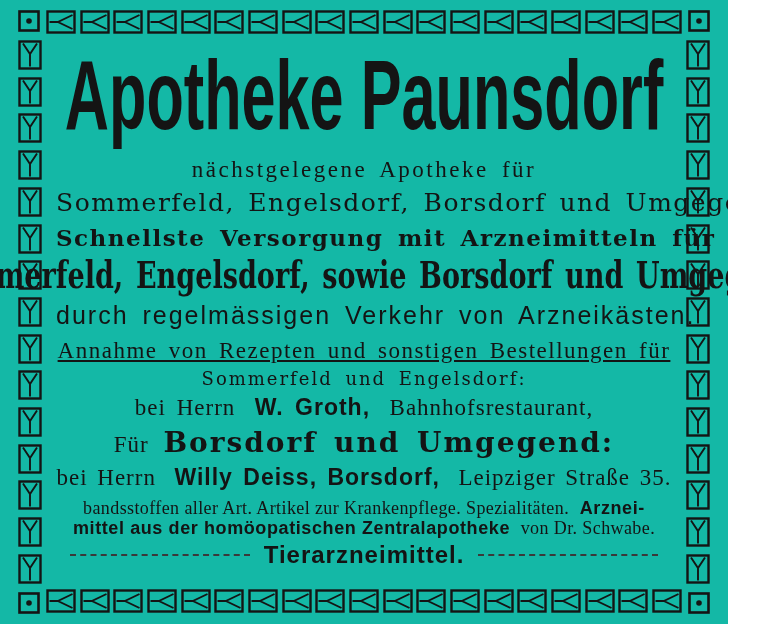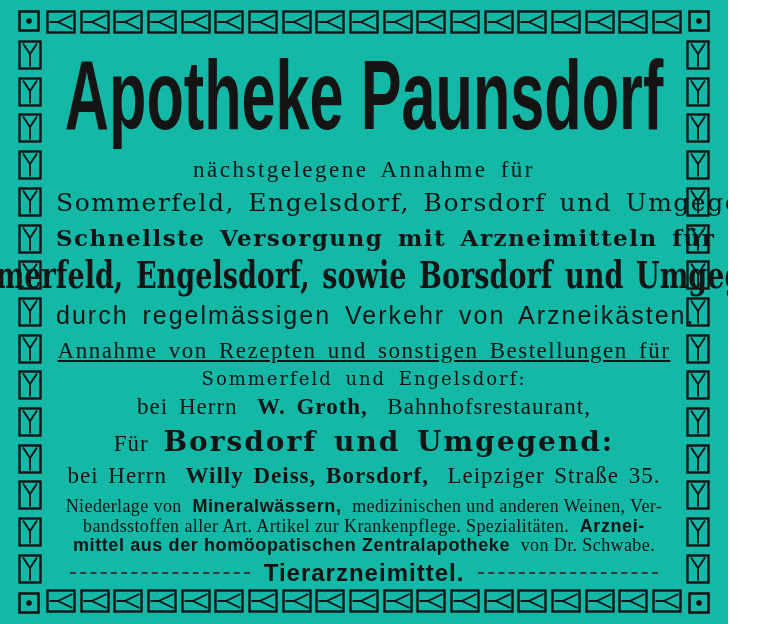--- a/index.html
+++ b/index.html
@@ -64,21 +64,21 @@
   .verkehr  { margin-top: 7px; font-size: 25px; letter-spacing: 2px; word-spacing: 5px; font-family: "Liberation Sans", sans-serif; }
   .annahme  { margin-top: 8px; font-size: 23px; letter-spacing: 1.5px; word-spacing: 4px; text-decoration: underline; }
   .se-head  { margin-top: 4px; font-size: 18px; letter-spacing: 2px; word-spacing: 5px; font-weight: 400; font-family: "DejaVu Serif", serif; }
   .groth    { margin-top: 5px; font-size: 23px; letter-spacing: 1px; word-spacing: 4px; }
   .bor-head { margin-top: 5px; }
   .bor-head .fuer { font-size: 23px; letter-spacing: 1px; }
   .bor-head .bighead { font-size: 28px; letter-spacing: 2px; word-spacing: 5px; font-weight: 700; font-family: "DejaVu Serif", serif; }
   .deiss    { margin-top: 5px; font-size: 23px; letter-spacing: 1px; word-spacing: 3px; }
   .seg { display: inline-block; }
   .seg + .seg { margin-left: 0.38em; }
-  .groth .bold, .deiss .bold { font-family: Liberation Serif, serif; }
+  .groth .bold, .deiss .bold { font-family: Liberation Sans, sans-serif; }
 
   .fine { margin-top: 8px; font-size: 18px; line-height: 19.5px; letter-spacing: 0.4px; }
   .fine .bold, .l4 .bold, .tier { font-family: "Liberation Sans", sans-serif; font-weight: 700; letter-spacing: 0.6px; }
   .fine .fseg { display: inline; }
   .fine .fseg + .fseg { margin-left: 0.32em; }
   .l4 { margin-top: 3px; font-size: 18.5px; letter-spacing: 0.8px; }
   .tier-row { margin-top: 3px; display: flex; align-items: center; justify-content: center; }
   .tier { font-size: 24px; letter-spacing: 1px; }
   .dash { display: inline-block; width: 180px; border-top: 2px dashed #3a3a3a; margin: 0 14px; height: 0; }
 </style>
@@ -391,21 +391,21 @@
         <path d="M5 3.5 L12 14 L19 3.5 M12 14 L12 26.5" fill="none" stroke="#141414" stroke-width="1.9"></path>
       </svg>
     </div>
 
   <div class="content">
 
     <h1 class="title">
       <span class="title-inner">Apotheke Paunsdorf</span>
     </h1>
 
-    <div class="l serif naechst">nächstgelegene Annahme für</div>
+    <div class="l serif naechst">nächstgelegene Apotheke für</div>
 
     <div class="l towns1">Sommerfeld, Engelsdorf, Borsdorf und Umgegend.</div>
 
     <div class="l schnell">Schnellste Versorgung mit Arzneimitteln für</div>
 
     <div class="towns2">
       <span class="towns2-inner">Sommerfeld, Engelsdorf, sowie Borsdorf und Umgegend</span>
     </div>
 
     <div class="l verkehr">durch regelmässigen Verkehr von Arzneikästen.</div>
@@ -425,25 +425,20 @@
       <span class="seg bighead">Borsdorf und Umgegend:</span>
     </div>
 
     <div class="l serif deiss">
       <span class="seg">bei Herrn</span>
       <span class="seg bold">Willy Deiss, Borsdorf,</span>
       <span class="seg">Leipziger Straße 35.</span>
     </div>
 
     <div class="fine serif">
-      <div>
-        <span class="fseg">Niederlage von</span>
-        <span class="fseg bold">Mineralwässern,</span>
-        <span class="fseg">medizinischen und anderen Weinen, Ver-</span>
-      </div>
       <div>
         <span class="fseg">bandsstoffen aller Art. Artikel zur Krankenpflege. Spezialitäten.</span>
         <span class="fseg bold">Arznei-</span>
       </div>
       <div>
         <span class="fseg bold">mittel aus der homöopatischen Zentralapotheke</span>
         <span class="fseg">von Dr. Schwabe.</span>
       </div>
     </div>
 

